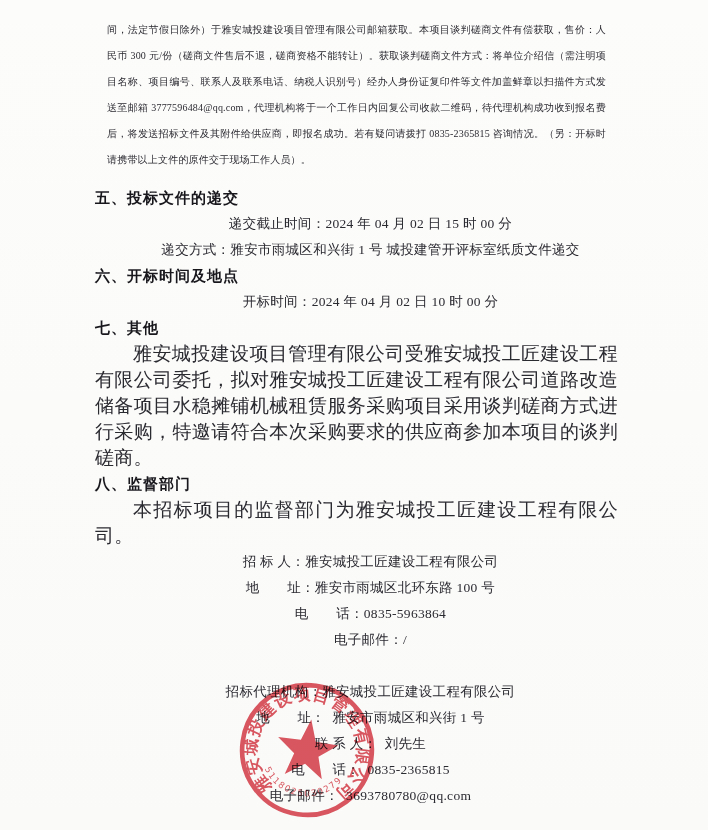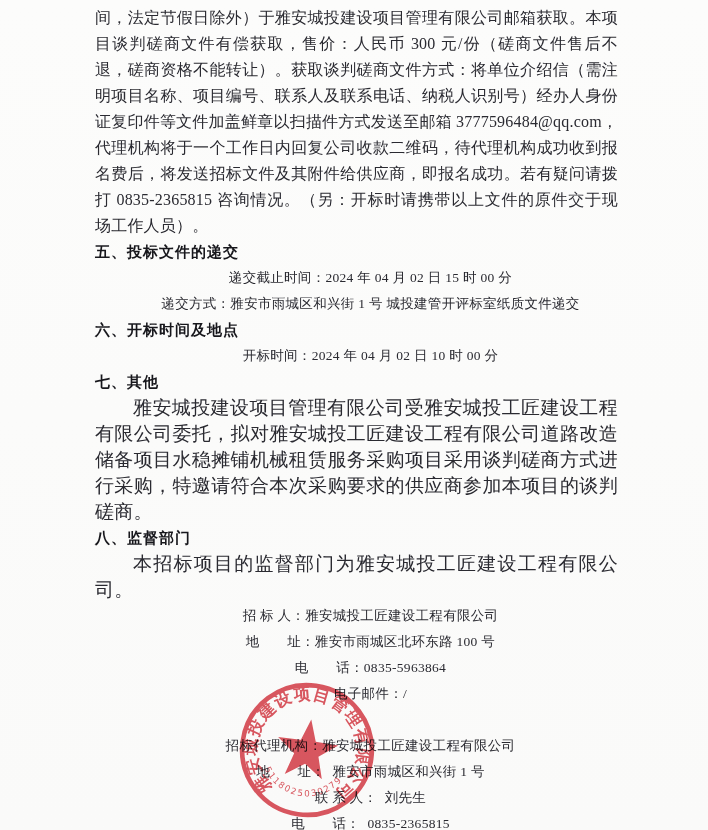--- a/index.html
+++ b/index.html
@@ -12,22 +12,22 @@
   }
   .page {
     position: relative;
     width: 708px; height: 830px;
     box-sizing: border-box;
     padding: 5px 90px 0 95px;
     overflow: hidden;
     background: linear-gradient(180deg, #fcfcfb 0%, #fafaf9 100%);
   }
   .intro {
-    margin: 0;
-    font-size: 16px;
+    margin: 12px;
+    font-size: 10px;
     line-height: 26px;
     text-align: justify;
     letter-spacing: 0.2px;
   }
   h3.sec {
     margin: 0;
     font-size: 15px;
     line-height: 26px;
     font-weight: bold;
     color: #17171c;

